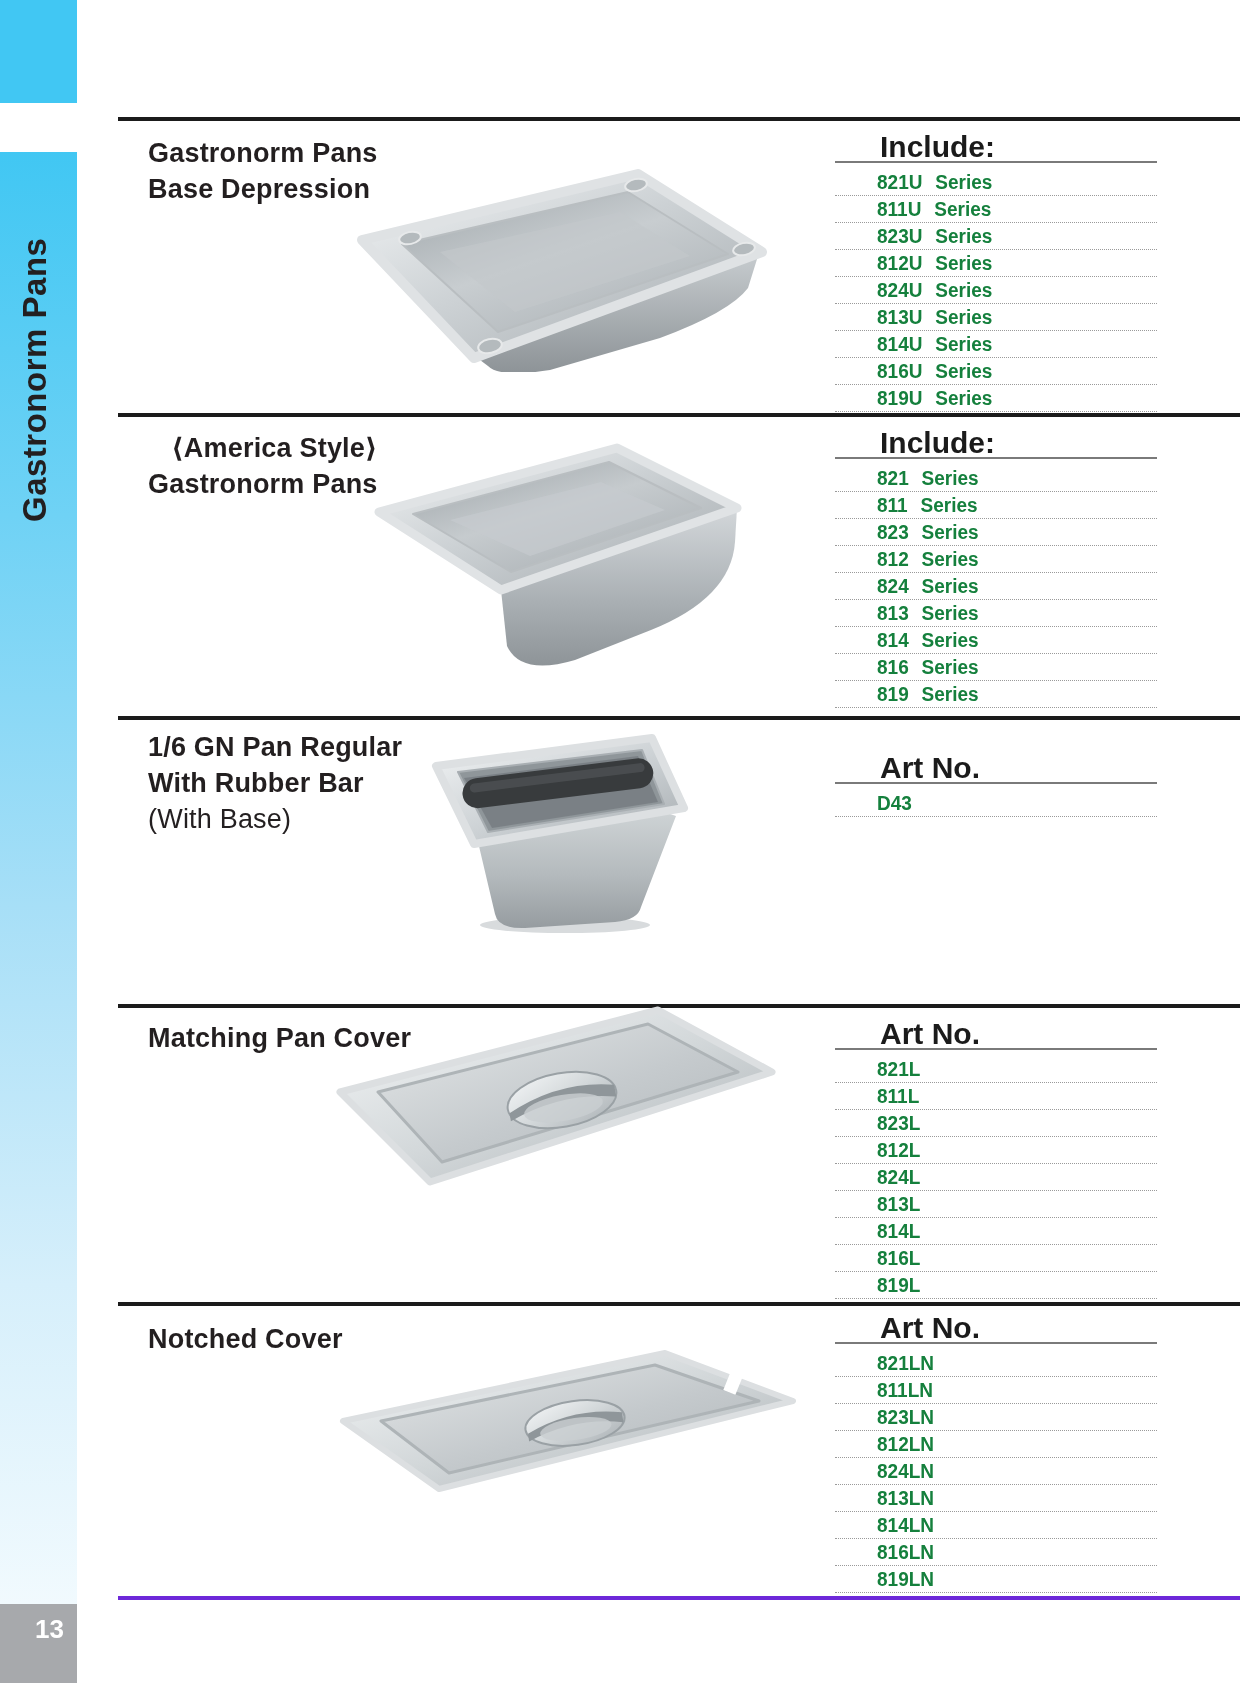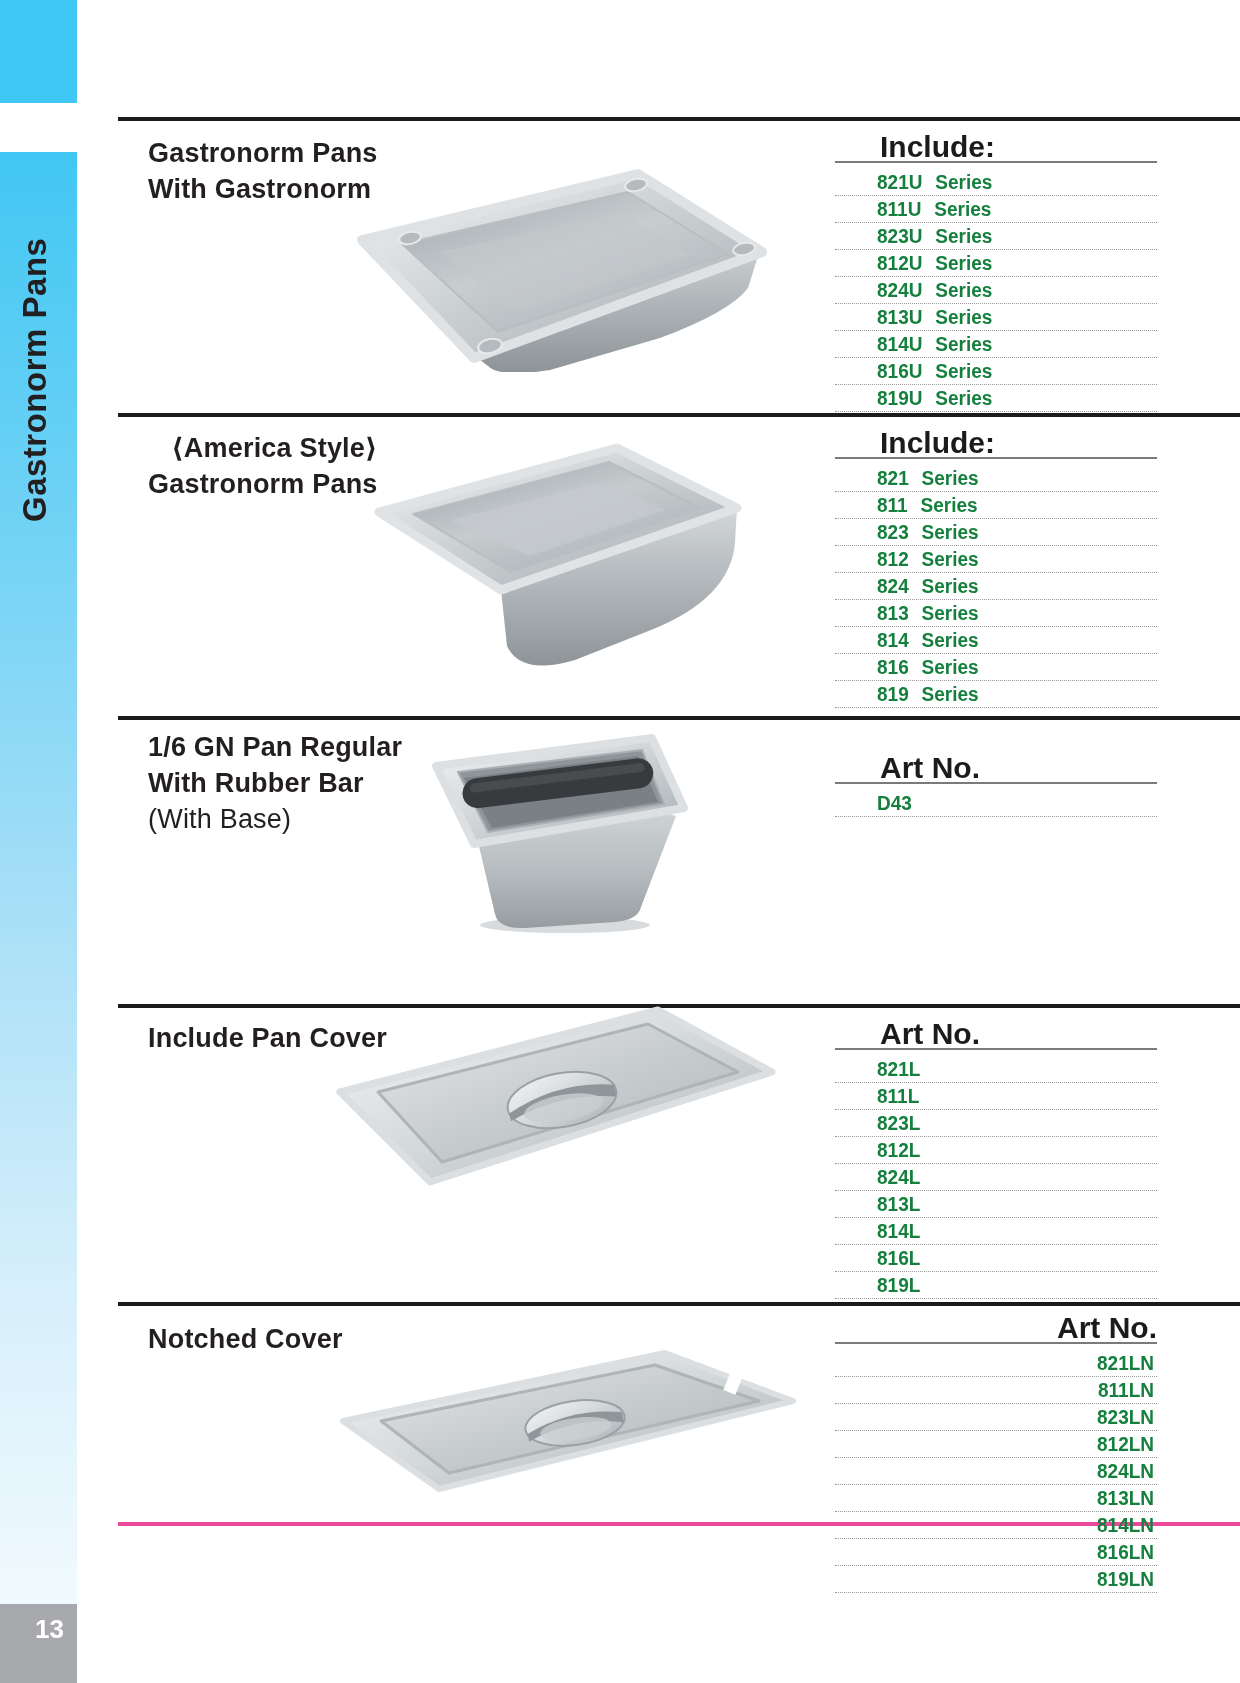--- a/index.html
+++ b/index.html
@@ -36,21 +36,21 @@
 
   
   .section {
     position:absolute; left:118px; width:1122px;
     border-top:4px solid #1b1b1b;
   }
   #s1 { top:117px; height:296px; }
   #s2 { top:413px; height:303px; }
   #s3 { top:716px; height:212px; }
   #s4 { top:1004px; height:298px; }
-  #s5 { top:1302px; height:224px; border-bottom:4px solid #ec4899;text-align:right; }
+  #s5 { top:1302px; height:298px; border-bottom:4px solid #6d28d9; }
 
   .sec-title {
     position:absolute; left:30px;
     font-size:27px; font-weight:bold; line-height:36px; color:#231F20;
     letter-spacing:0.2px;
   }
   #s1 .sec-title { top:14px; }
   #s2 .sec-title { top:13px;text-align:right; }
   #s3 .sec-title { top:9px;  }
   #s4 .sec-title { top:12px; }
@@ -93,21 +93,21 @@
   <div class="corner-block"></div>
   <div class="side-strip"></div>
   <div class="side-label">Gastronorm Pans</div>
   <div class="page-num-block">
     <span>13</span>
   </div>
 
   <div class="section" id="s1">
     <div class="sec-title">
       <div>Gastronorm Pans</div>
-      <div>With Gastronorm</div>
+      <div>Base Depression</div>
     </div>
     <div class="list-col">
       <div class="col-header">Include:</div>
       <div class="rows">
           <div class="list-row"><span class="row-text">821U Series</span></div>
           <div class="list-row"><span class="row-text">811U Series</span></div>
           <div class="list-row"><span class="row-text">823U Series</span></div>
           <div class="list-row"><span class="row-text">812U Series</span></div>
           <div class="list-row"><span class="row-text">824U Series</span></div>
           <div class="list-row"><span class="row-text">813U Series</span></div>
@@ -148,21 +148,21 @@
     <div class="list-col">
       <div class="col-header">Art No.</div>
       <div class="rows">
           <div class="list-row"><span class="row-text">D43</span></div>
         </div>
     </div>
   </div>
 
   <div class="section" id="s4">
     <div class="sec-title">
-      <div>Include Pan Cover</div>
+      <div>Matching Pan Cover</div>
     </div>
     <div class="list-col">
       <div class="col-header">Art No.</div>
       <div class="rows">
           <div class="list-row"><span class="row-text">821L</span></div>
           <div class="list-row"><span class="row-text">811L</span></div>
           <div class="list-row"><span class="row-text">823L</span></div>
           <div class="list-row"><span class="row-text">812L</span></div>
           <div class="list-row"><span class="row-text">824L</span></div>
           <div class="list-row"><span class="row-text">813L</span></div>

